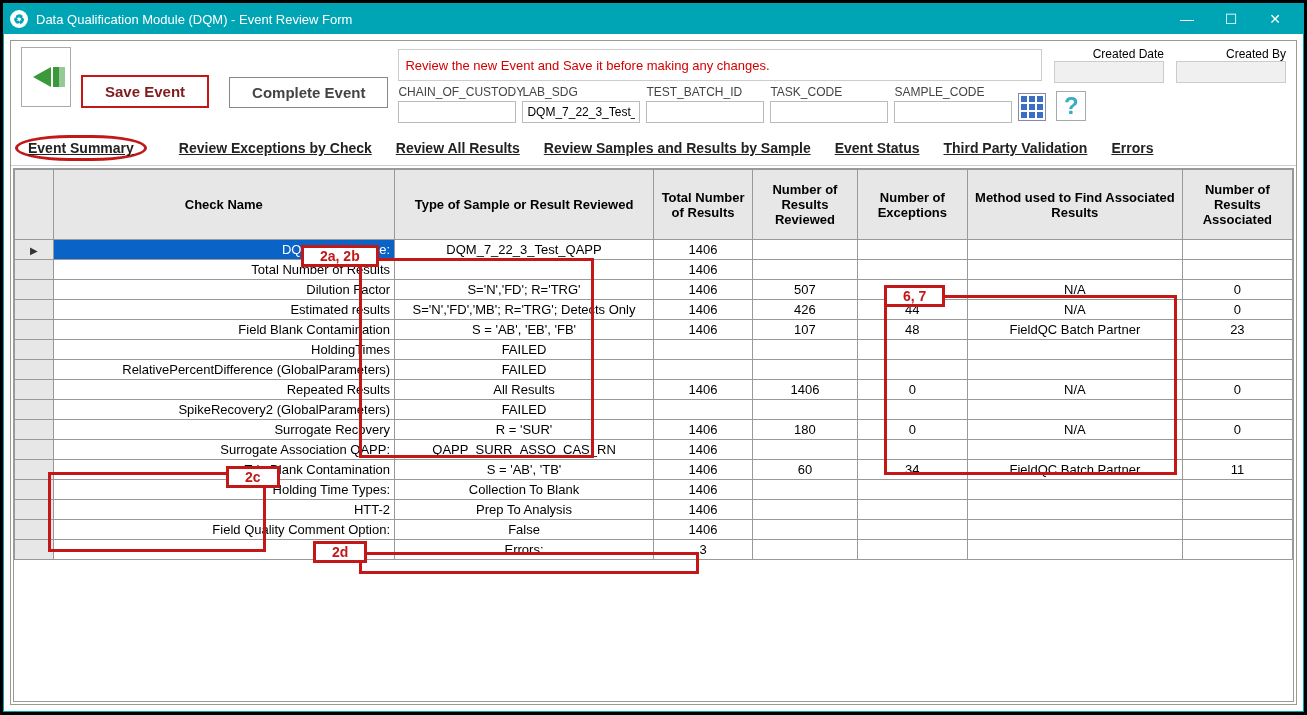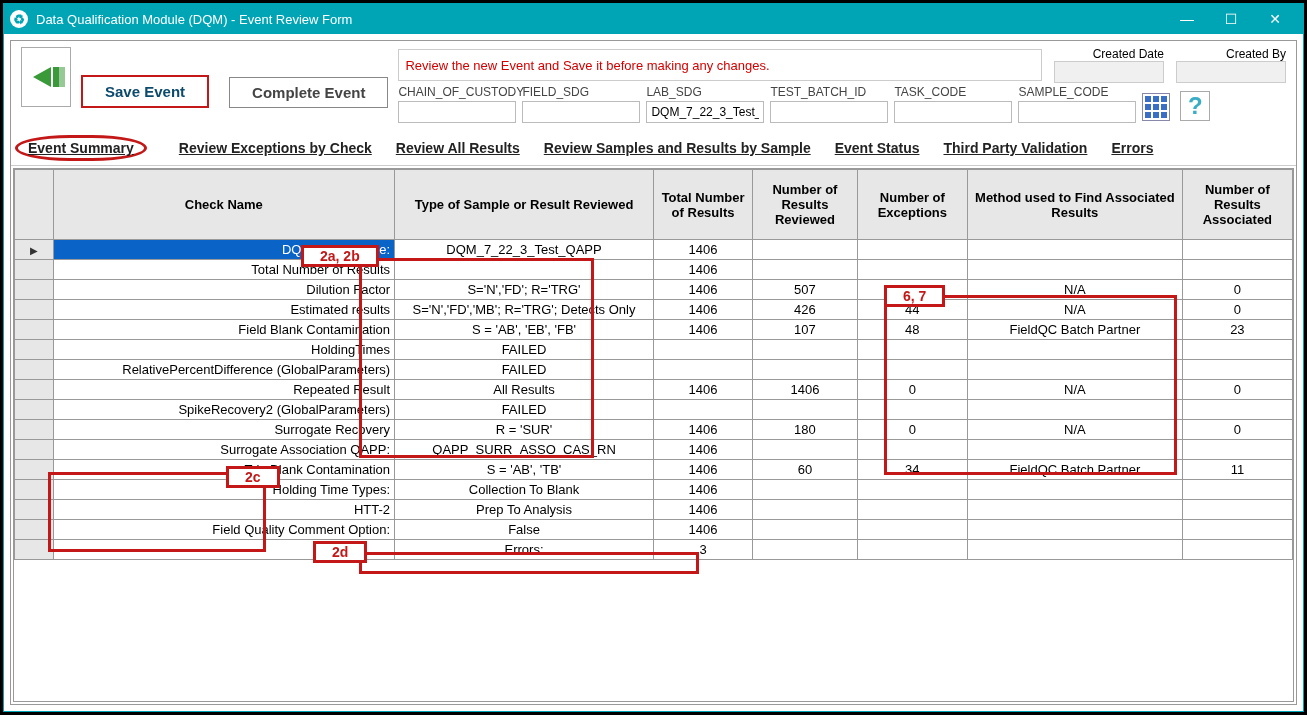--- a/index.html
+++ b/index.html
@@ -98,21 +98,21 @@
     padding-top:28px;
   }
   .btn {
     border:1px solid #888;
     padding:6px 22px;
     font-size:15px;
     background:#fff;
   }
   .btn-red {
     border:2px solid #c41818;
-    color:#0c4a6e;
+    color:#7f1d1d;
     font-weight:bold;
   }
   .btn-complete { font-weight:bold; color:#444; }
   .header-fields {
     flex:1;
     display:flex;
     flex-direction:column;
     gap:2px;
   }
   .warn-row {
@@ -289,24 +289,20 @@
               <input readonly="" value="" style="">
             </div>
             <div class="meta-col">
               <label>Created By</label>
               <input readonly="" value="" style="">
             </div>
           </div>
           <div class="fields-row">
             <div class="field-col">
               <label>CHAIN_OF_CUSTODY</label>
-              <input value="" style="">
-            </div>
-            <div class="field-col">
-              <label>FIELD_SDG</label>
               <input value="" style="">
             </div>
             <div class="field-col">
               <label>LAB_SDG</label>
               <input value="DQM_7_22_3_Test_DF" style="">
             </div>
             <div class="field-col">
               <label>TEST_BATCH_ID</label>
               <input value="" style="">
             </div>
@@ -436,21 +432,21 @@
                 <td class="left">RelativePercentDifference (GlobalParameters)</td>
                 <td>FAILED</td>
                 <td></td>
                 <td></td>
                 <td></td>
                 <td></td>
                 <td></td>
               </tr>
               <tr>
                 <td class="rowhdr"></td>
-                <td class="left">Repeated Result</td>
+                <td class="left">Repeated Results</td>
                 <td>All Results</td>
                 <td>1406</td>
                 <td>1406</td>
                 <td>0</td>
                 <td>N/A</td>
                 <td>0</td>
               </tr>
               <tr>
                 <td class="rowhdr"></td>
                 <td class="left">SpikeRecovery2 (GlobalParameters)</td>

